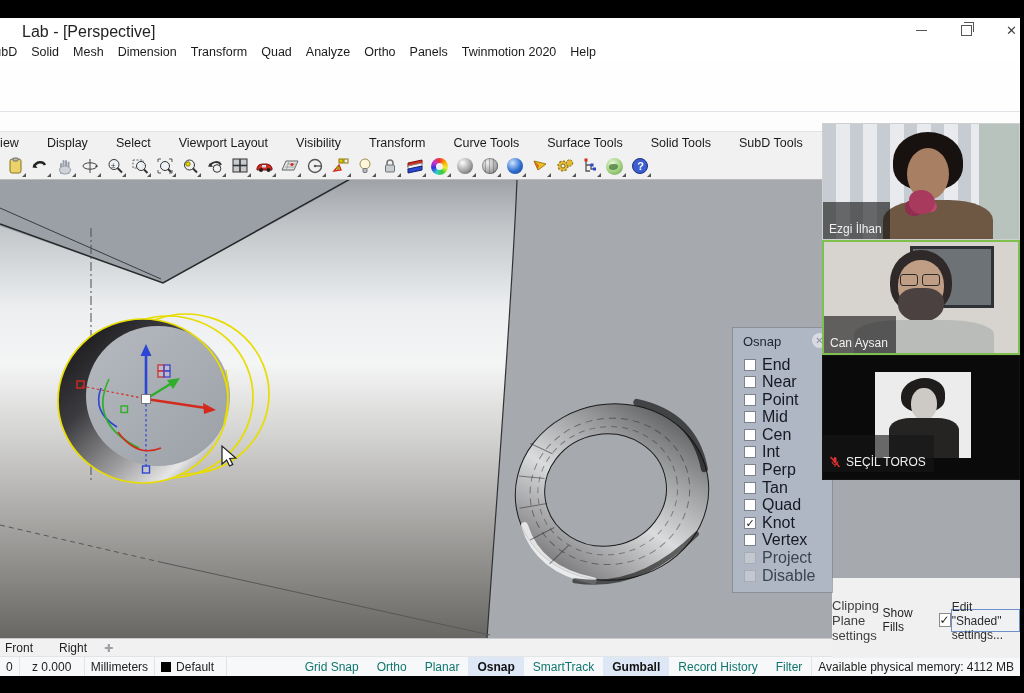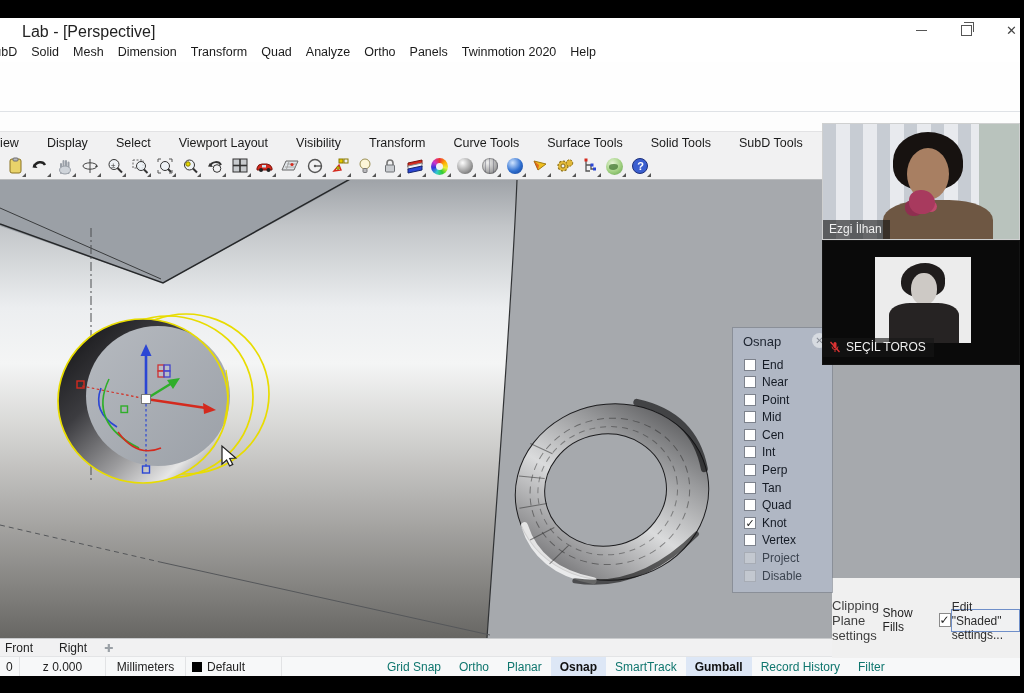--- a/index.html
+++ b/index.html
@@ -59,42 +59,42 @@
   .osnap{position:absolute;left:733px;top:310px;width:99px;height:264px;background:rgba(177,184,196,.97);
          box-shadow:0 0 0 1px rgba(120,126,138,.6);z-index:20;}
   .osnap-title{position:absolute;left:10px;top:6px;font-size:13px;color:#1d2430;}
   .osnap-close{position:absolute;right:5px;top:5px;width:15px;height:15px;border-radius:50%;background:#d7dbe1;
                color:#8a8f98;font-size:10px;line-height:15px;text-align:center;}
   .oslist{position:absolute;left:11px;top:30px;display:flex;flex-direction:column;gap:4.6px;}
   .osrow{display:flex;align-items:center;gap:6px;height:13px;}
   .cb{width:12px;height:12px;background:#fff;border:1px solid #7d828c;box-sizing:border-box;
       font-size:11px;line-height:10px;text-align:center;color:#1a1a1a;flex:0 0 auto;}
   .cb.dis{background:#c3c8d0;border-color:#a7acb5;}
-  .oslabel{font-size:12px;color:#141a24;}
+  .oslabel{font-size:16px;color:#141a24;}
   .osrow.dis .oslabel{color:#3c4450;}
   
   .clip{position:absolute;left:832px;top:560px;width:188px;height:80px;background:#f0f0f0;z-index:5;
         display:flex;flex-direction:row;align-items:center;}
   .clip-h{font-size:13px;color:#3f3f3f;margin-top:5px;}
   .clip-row{display:flex;align-items:center;gap:24px;margin-top:4px;}
   .clip-lbl{font-size:12px;color:#222;}
   .cb2{width:14px;height:14px;background:#fff;border:1px solid #8a8a8a;box-sizing:border-box;
        font-size:12px;line-height:12px;text-align:center;color:#222;}
   .clip-btn{margin-top:5px;width:176px;height:21px;background:#f0f1f2;border:1px solid #6f8fc9;
             font-size:12px;color:#2c2c2c;display:flex;align-items:center;justify-content:center;
             font-family:"Liberation Sans",sans-serif;}
   
   .calls{position:absolute;left:822px;top:123px;width:198px;z-index:30;}
   .tile{position:relative;width:198px;box-sizing:border-box;overflow:hidden;background:#888;}
   .t1{height:117px;border:1px solid #cfd0d0;}
   .t2{height:115px;border:2px solid #7ebf4d;}
   .t3{height:113px;border:1px solid #94a447;}
   .t4{height:125px;border:1px solid #141414;background:#0a0a0a;}
   .name{position:absolute;left:0;bottom:0;background:rgba(22,22,22,.62);color:#efefef;font-size:12px;
-        padding:2px 8px 3px 6px;display:flex;align-items:center;gap:5px;white-space:nowrap;}
+        padding:20px 8px 3px 6px;display:flex;align-items:center;gap:5px;white-space:nowrap;}
   .t4 .name{bottom:7px;justify-content:space-between;}
   
   .bg1{position:absolute;inset:0;background:repeating-linear-gradient(90deg,#c7ccd3 0 13px,#e8eaee 13px 27px);}
   .bg1 .win{position:absolute;right:0;top:0;width:40px;height:100%;background:#b9c3bd;}
   .hair1{position:absolute;left:70px;top:8px;width:70px;height:58px;border-radius:50% 50% 40% 40%;background:#171210;}
   .face1{position:absolute;left:84px;top:24px;width:42px;height:52px;border-radius:50%;background:#a87f62;}
   .body1{position:absolute;left:60px;top:76px;width:110px;height:50px;border-radius:40% 40% 0 0;background:#6e5743;}
   .flower{position:absolute;left:86px;top:66px;width:26px;height:24px;border-radius:45% 55% 50% 50%;background:#a83a5e;
           box-shadow:-8px 6px 0 -4px #8f2f50, 8px 4px 0 -6px #c04a6e;}
   .bg2{position:absolute;inset:0;background:#d7d4cf;}
@@ -448,20 +448,21 @@
     </div>
     <div style="width:96px;"></div>
     <div class="pane">Grid Snap</div>
     <div class="pane">Ortho</div>
     <div class="pane">Planar</div>
     <div class="pane on">Osnap</div>
     <div class="pane">SmartTrack</div>
     <div class="pane on">Gumball</div>
     <div class="pane">Record History</div>
     <div class="pane">Filter</div>
+    <div class="scell smem" style="border-right:none;">Available physical memory: 4112 MB</div>
   </div>
 
   <div class="clip">
     <div class="clip-h">Clipping Plane settings</div>
     <div class="clip-row">
       <span class="clip-lbl">Show Fills</span>
       <span class="cb2" id="fillsCb">✓</span>
     </div>
     <div class="clip-btn">Edit "Shaded" settings...</div>
   </div>
@@ -530,20 +531,33 @@
   <div class="tile t1">
     <div class="bg1">
         <div class="win"></div>
       </div>
     <div class="hair1"></div>
       <div class="face1"></div>
       <div class="body1"></div>
       <div class="flower"></div>
     <div class="name">
         <span>Ezgi İlhan</span>
+      </div>
+  </div>
+  <div class="tile t2">
+    <div class="bg2"></div>
+    <div class="pic2"></div>
+      <div class="hair2"></div>
+      <div class="face2"></div>
+      <div class="beard2"></div>
+    <div class="glasses g2a"></div>
+      <div class="glasses g2b"></div>
+      <div class="body2"></div>
+    <div class="name">
+        <span>Can Aysan</span>
       </div>
   </div>
   <div class="tile t4">
     <div class="photo4">
       <div class="hair4"></div>
         <div class="face4"></div>
         <div class="body4"></div>
     </div>
     <div class="name">
       <svg class="micoff" width="12" height="12">

